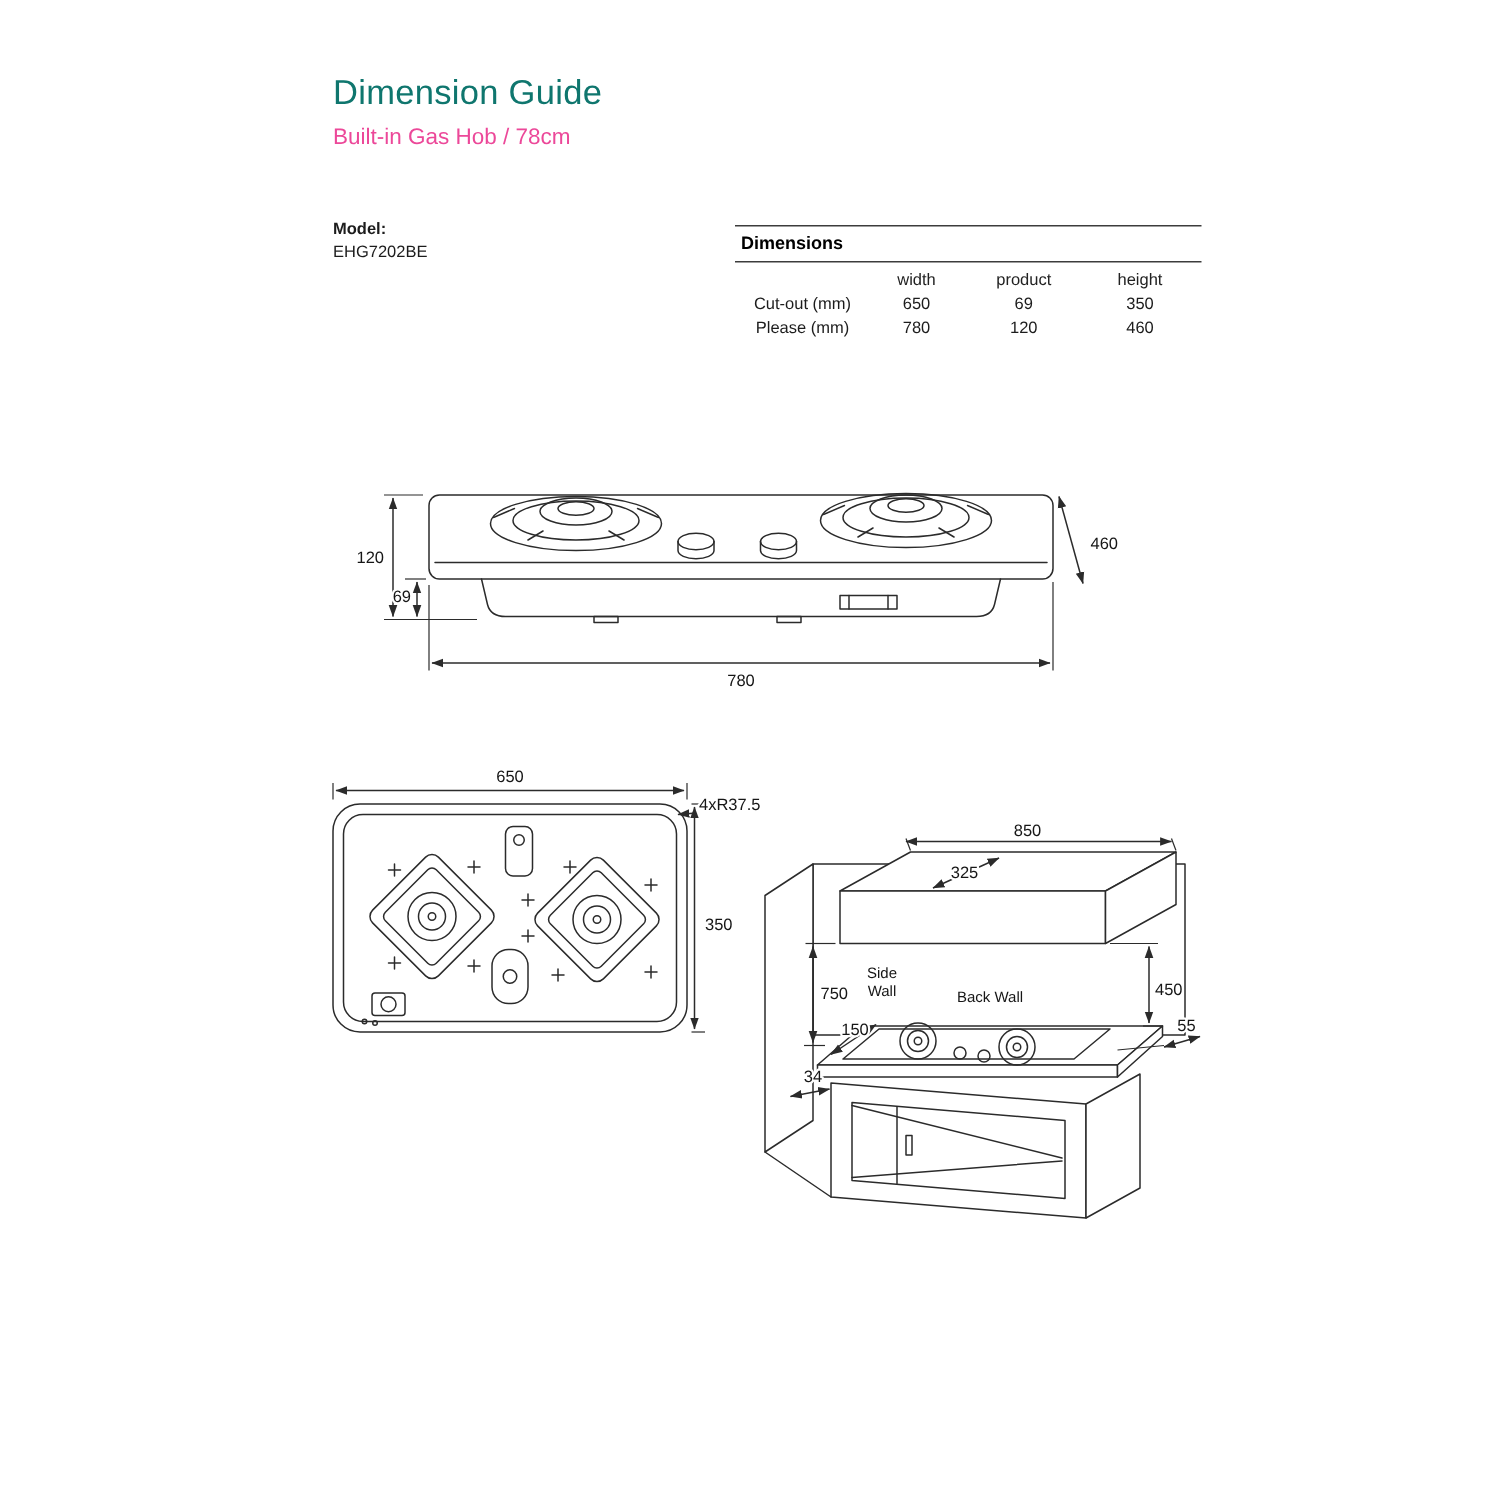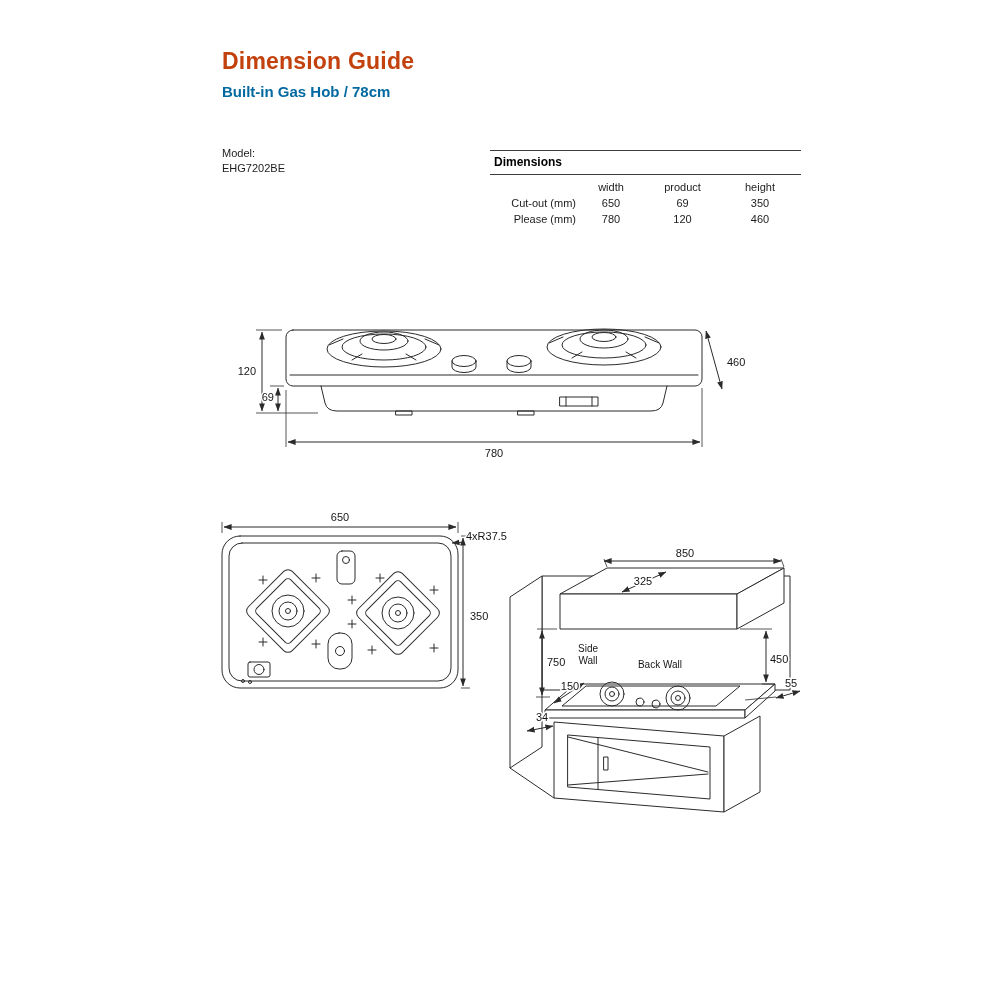--- a/index.html
+++ b/index.html
@@ -1,33 +1,33 @@
 <!DOCTYPE html>
 <html><head>
 <meta charset="utf-8">
 <style>
   * { margin:0; padding:0; box-sizing:border-box; }
   html,body { width:1000px; height:1000px; }
   body { background:#ffffff; font-family:"Liberation Sans", sans-serif; }
   .page { position:relative; width:1000px; height:1000px; background:#fff; color:#1c1c1c; overflow:hidden; }
 
   .doc-header { position:absolute; left:222px; top:48px; }
-  .doc-title { font-size:23px; font-weight:bold; color:#c2410c; letter-spacing:.2px; }
-  .doc-subtitle { font-size:15px; font-weight:bold; color:#0369a1; margin-top:8px; }
+  .doc-title { font-size:23px; font-weight:normal; color:#0f766e; letter-spacing:.2px; }
+  .doc-subtitle { font-size:15px; font-weight:normal; color:#ec4899; margin-top:8px; }
 
   .model-block { position:absolute; left:222px; top:146px; font-size:11px; line-height:15px; }
-  .model-label { font-weight:normal; }
+  .model-label { font-weight:bold; }
 
   .dim-table { position:absolute; left:490px; top:150px; width:311px; font-size:11px; }
   .t-rule { height:1px; background:#3c3c3c; }
   .t-title { font-size:12px; font-weight:bold; color:#000000; padding:4px 4px 5px 4px; }
   .t-grid { display:grid; grid-template-columns:86px 70px 73px 82px; }
   .t-grid .cell { padding:2px 0; }
   .t-grid .hed { padding-top:6px; color:#222; }
-  .t-grid .lab { text-align:right; padding-left:4px; }
+  .t-grid .lab { text-align:center; padding-left:4px; }
   .t-grid .ctr { text-align:center; }
 
   .drawings { position:absolute; left:0; top:0; }
   .ln { fill:none; stroke:#2b2b2b; stroke-width:1; stroke-linejoin:round; stroke-linecap:round; }
   .face { fill:#ffffff; stroke:#2b2b2b; stroke-width:1; stroke-linejoin:round; }
   .dimln { fill:none; stroke:#2b2b2b; stroke-width:1; }
   .extln { fill:none; stroke:#2b2b2b; stroke-width:0.8; }
   text.dim { font-family:"Liberation Sans",sans-serif; font-size:11px; fill:#161616;
              paint-order:stroke fill; stroke:#ffffff; stroke-width:3px; stroke-linejoin:round; }
   text.lbl { font-family:"Liberation Sans",sans-serif; font-size:10px; fill:#161616;

